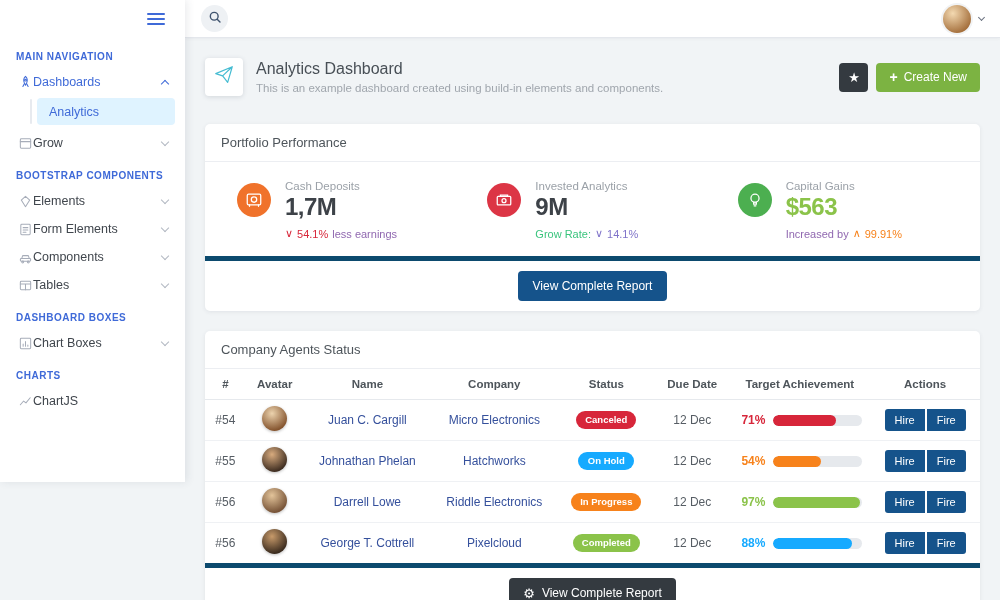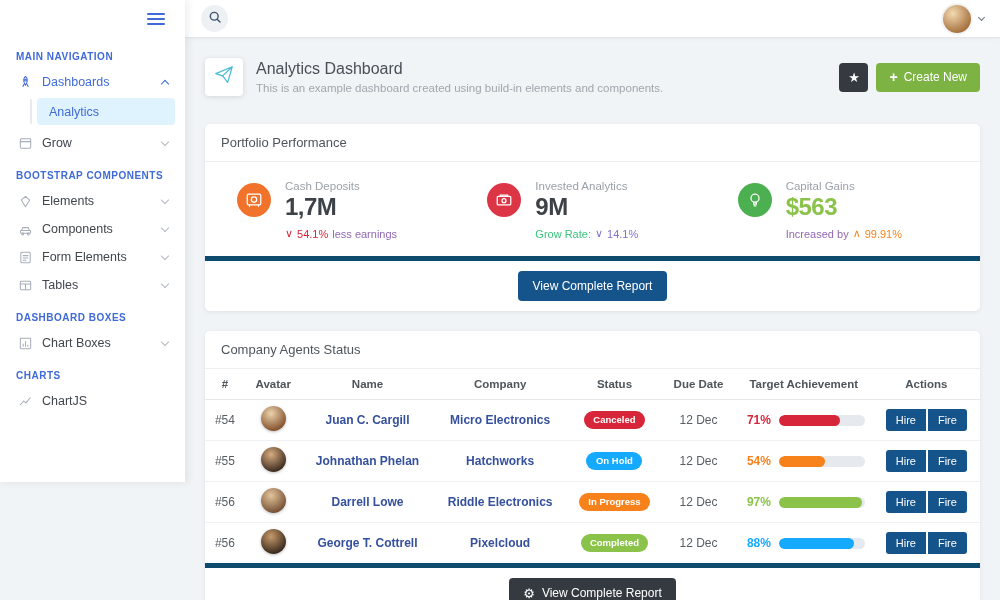--- a/index.html
+++ b/index.html
@@ -15,21 +15,21 @@
   .sidebar {
     position:absolute; left:0; top:0; width:185px; height:482px;
     background:#fff; z-index:10;
     box-shadow: 2px 0 8px rgba(50,60,80,.10);
     padding: 0 10px;
   }
   .sidebar-top { height:38px; display:flex; align-items:center; justify-content:flex-end; padding:0 6px; }
   .hamburger { display:flex; flex-direction:column; gap:3px; background:none; border:none; cursor:pointer; padding:4px; }
   .hamburger span { width:18px; height:2px; background:#3f6ad8; border-radius:2px; }
   .nav-heading { color:#3f6ad8; font-size:10px; font-weight:bold; letter-spacing:.5px; margin:13px 6px 6px; }
-  .nav-item { display:flex; align-items:center; gap:9px; height:28px; padding:0 7px; border-radius:4px; font-size:12.5px; color:#40464d; cursor:pointer; }
+  .nav-item { display:flex; align-items:center; height:28px; padding:0 7px; border-radius:4px; font-size:12.5px; color:#40464d; cursor:pointer; }
   .nav-icon { width:16px; height:16px; color:#a7adb9; display:flex; align-items:center; justify-content:center; flex:0 0 16px; }
   .nav-icon svg { width:15px; height:15px; }
   .nav-item.expanded .nav-icon, .nav-item.expanded { color:#3f6ad8; }
   .chev { width:6px; height:6px; border-right:1.5px solid #b2b8c2; border-bottom:1.5px solid #b2b8c2; transform:rotate(45deg); margin-left:auto; margin-top:-3px; }
   .chev.up { transform:rotate(225deg); margin-top:3px; border-color:#3f6ad8; }
   .nav-children { position:relative; margin:2px 0 4px 13px; padding-left:14px; }
   .nav-children::before { content:""; position:absolute; left:7px; top:1px; bottom:1px; width:2px; background:#e7eaef; border-radius:2px; }
   .nav-child { height:27px; display:flex; align-items:center; padding:0 12px; border-radius:4px; font-size:12.5px; color:#40464d; cursor:pointer; }
   .nav-child.active { background:#dff3ff; color:#3f6ad8; }
 
@@ -78,21 +78,21 @@
   
   .agents-table { width:100%; border-collapse:collapse; }
   .agents-table th { padding:9px 8px; font-size:11.5px; color:#4e555b; border-bottom:1px solid #e6e9ed; text-align:center; font-weight:bold; }
   .agents-table td { padding:6px 8px; font-size:12px; text-align:center; vertical-align:middle; border-bottom:1px solid #eff1f4; color:#565d64; }
   .agents-table tr:last-child td { border-bottom:none; }
   .avatar-xs { display:inline-block; width:25px; height:25px; border-radius:50%; box-shadow:0 1px 3px rgba(0,0,0,.25); }
   .av0 { background: radial-gradient(circle at 40% 30%, #ecd3ae, #7c4a24 80%); }
   .av1 { background: radial-gradient(circle at 40% 30%, #d8ab7e, #33241a 80%); }
   .av2 { background: radial-gradient(circle at 40% 30%, #e3c49a, #6e4a2f 80%); }
   .av3 { background: radial-gradient(circle at 40% 30%, #c79a6a, #2f2218 80%); }
-  .cell-link { font-weight:700; cursor:pointer; }
+  .cell-link { font-weight:400; cursor:pointer; }
   .badge { display:inline-block; min-width:56px; padding:3px 9px; border-radius:10px; color:#fff; font-size:9.5px; font-weight:bold; line-height:1.2; }
   .target-wrap { display:flex; align-items:center; gap:8px; }
   .target-pct { font-size:12px; font-weight:bold; min-width:28px; text-align:right; }
   .bar { flex:1; height:11px; background:#e6e9ed; border-radius:6px; overflow:hidden; }
   .bar-fill { height:100%; border-radius:6px; }
   .btn-group { display:inline-flex; gap:2px; }
   .btn-sm { border:none; color:#fff; font-size:11px; padding:5px 10px; cursor:pointer; }
   .btn-sm.left { border-radius:3px 0 0 3px; }
   .btn-sm.right { border-radius:0 3px 3px 0; }
   .gear-glyph { font-size:13px; line-height:1; }
@@ -149,38 +149,38 @@
               <path d="M3.5 6.5L8 2.5l4.5 4L8 13.5z"></path>
             </svg>
         </span>
         <span>Elements</span>
         <i class="chev"></i>
       </div>
 
       <div class="nav-item">
         <span class="nav-icon">
           <svg viewBox="0 0 16 16" fill="none" stroke="currentColor" stroke-width="1.1" stroke-linecap="round" stroke-linejoin="round">
+              <rect x="3" y="2.5" width="10" height="11" rx="1"></rect>
+              <path d="M5.5 6h5M5.5 8.5h5M5.5 11h3"></path>
+            </svg>
+        </span>
+        <span>Form Elements</span>
+        <i class="chev"></i>
+      </div>
+
+      <div class="nav-item">
+        <span class="nav-icon">
+          <svg viewBox="0 0 16 16" fill="none" stroke="currentColor" stroke-width="1.1" stroke-linecap="round" stroke-linejoin="round">
               <path d="M4 9l1-3h6l1 3"></path>
               <rect x="2.5" y="9" width="11" height="3" rx="1"></rect>
               <circle cx="5" cy="12.8" r="1"></circle>
               <circle cx="11" cy="12.8" r="1"></circle>
             </svg>
         </span>
         <span>Components</span>
-        <i class="chev"></i>
-      </div>
-
-      <div class="nav-item">
-        <span class="nav-icon">
-          <svg viewBox="0 0 16 16" fill="none" stroke="currentColor" stroke-width="1.1" stroke-linecap="round" stroke-linejoin="round">
-              <rect x="3" y="2.5" width="10" height="11" rx="1"></rect>
-              <path d="M5.5 6h5M5.5 8.5h5M5.5 11h3"></path>
-            </svg>
-        </span>
-        <span>Form Elements</span>
         <i class="chev"></i>
       </div>
 
       <div class="nav-item">
         <span class="nav-icon">
           <svg viewBox="0 0 16 16" fill="none" stroke="currentColor" stroke-width="1.1" stroke-linecap="round" stroke-linejoin="round">
               <rect x="2.5" y="3.5" width="11" height="9" rx="1"></rect>
               <path d="M2.5 6.5h11M8 6.5v6"></path>
             </svg>
         </span>

